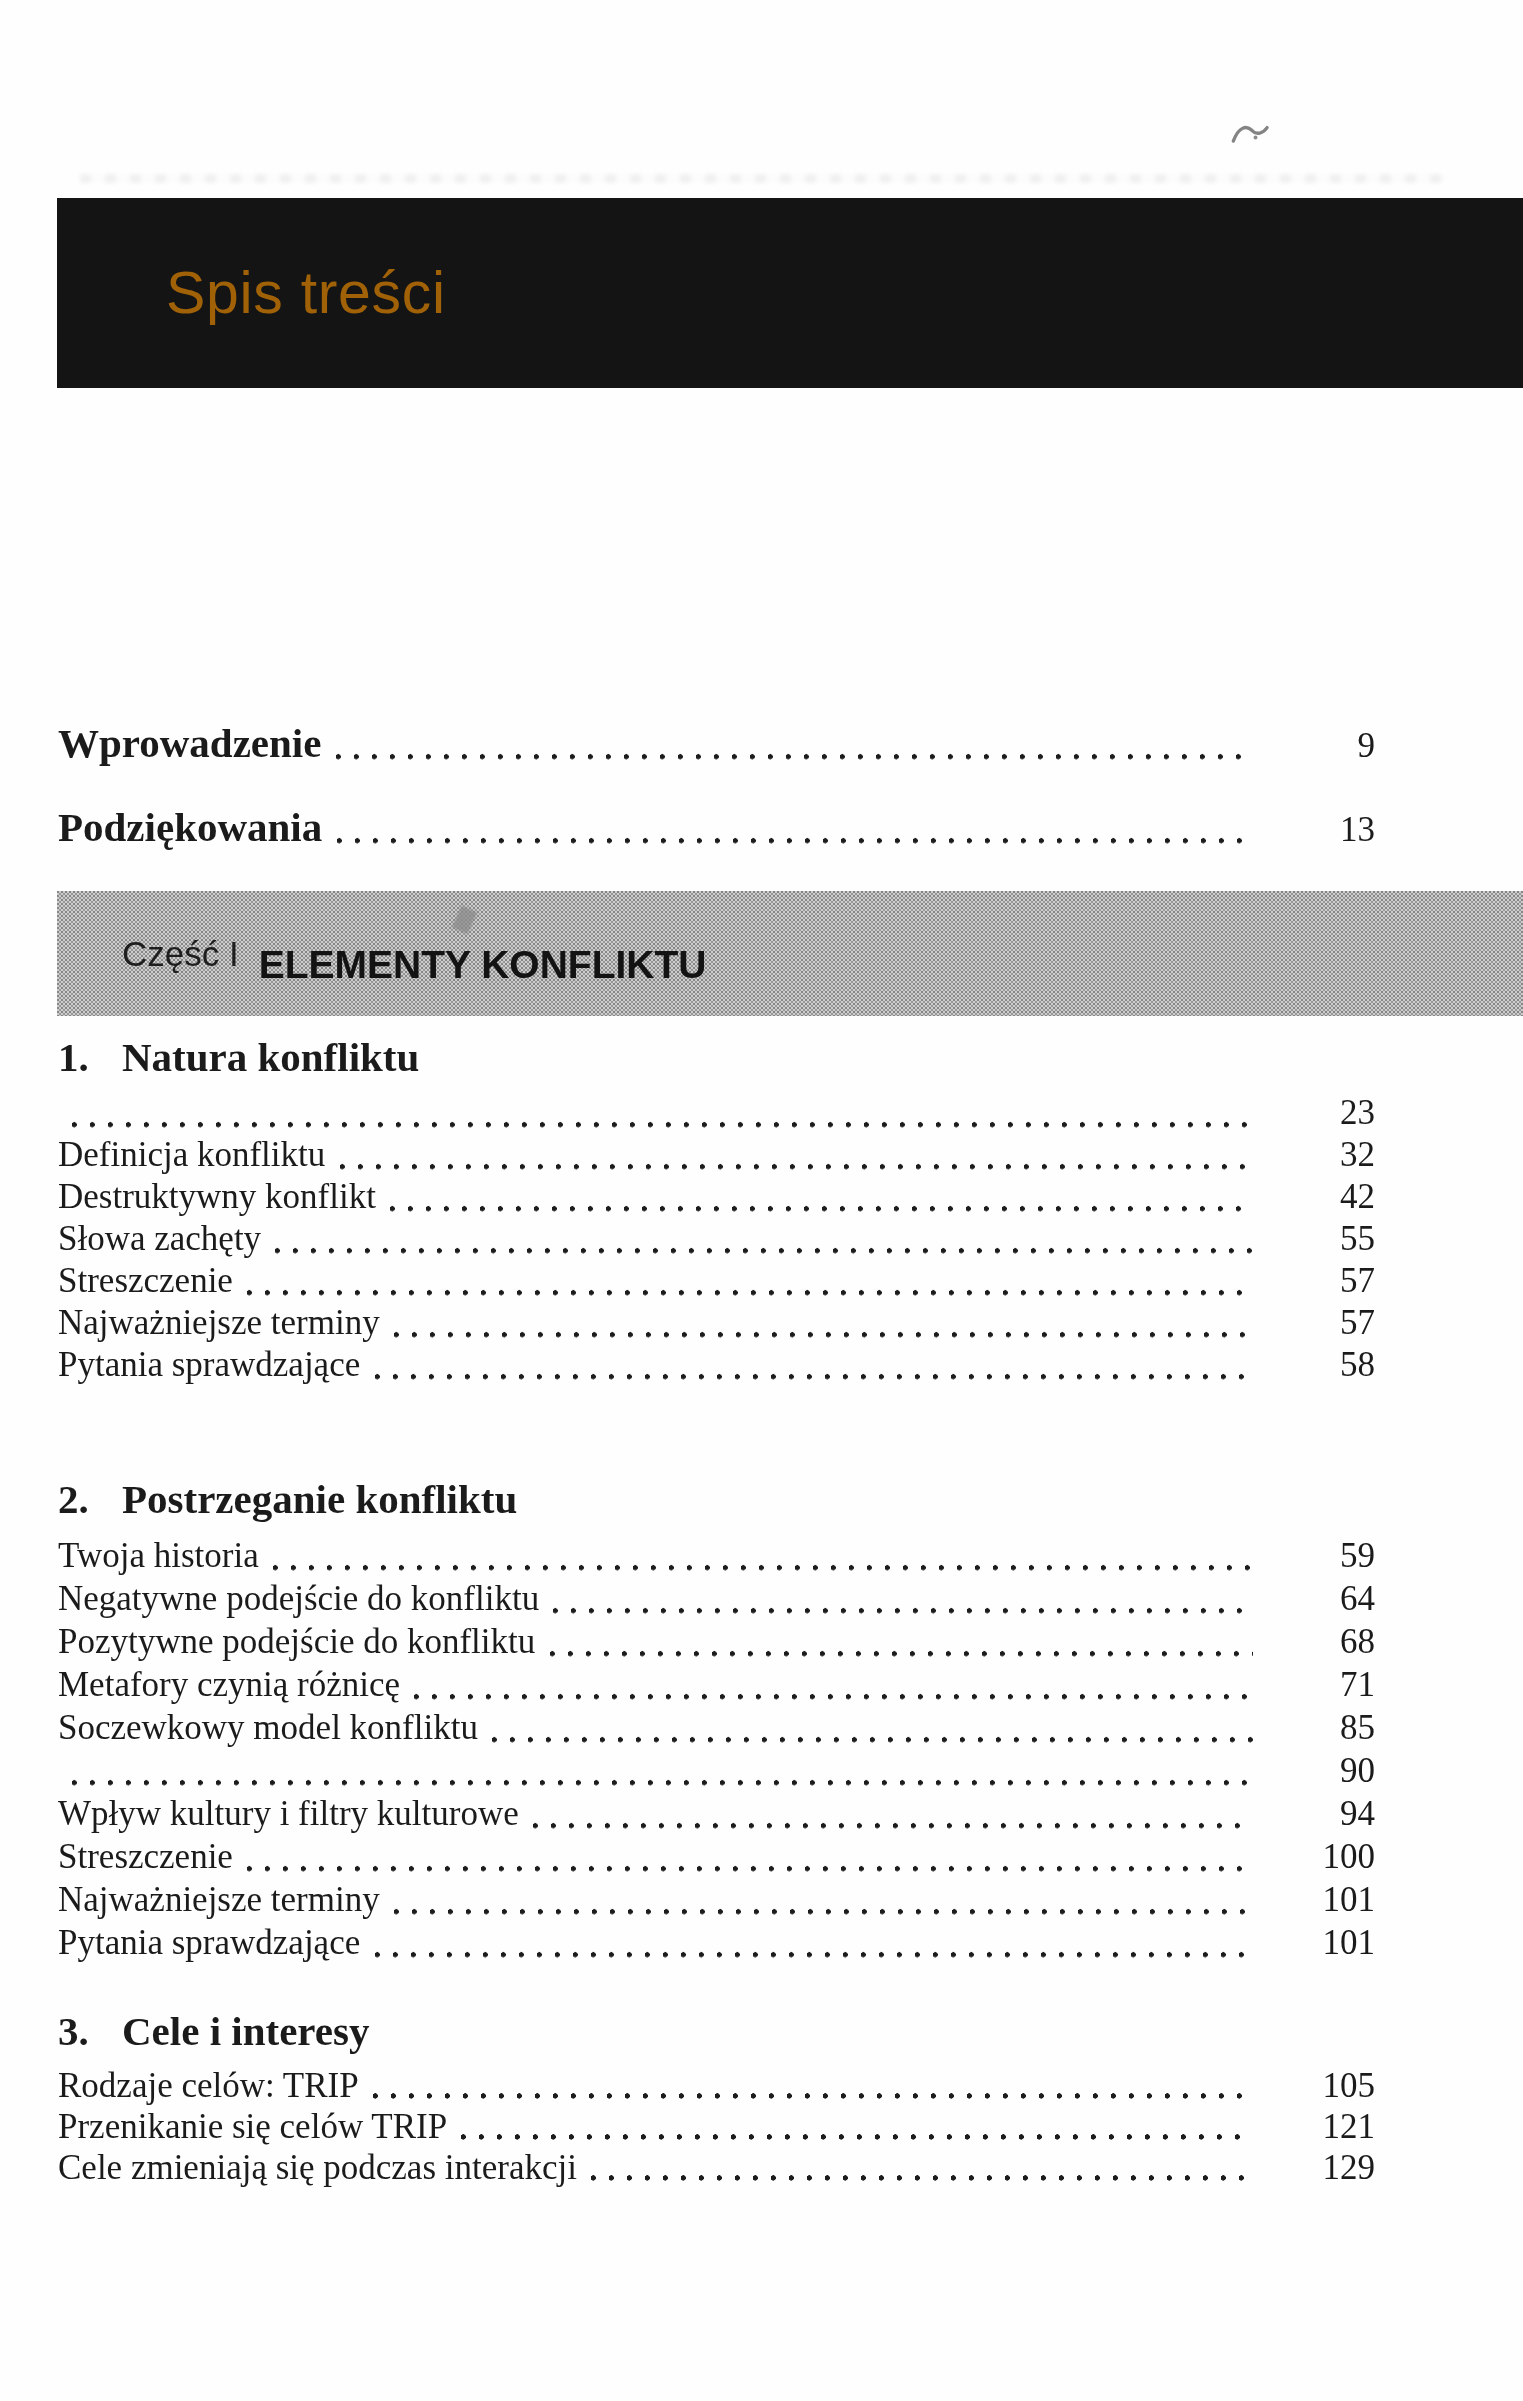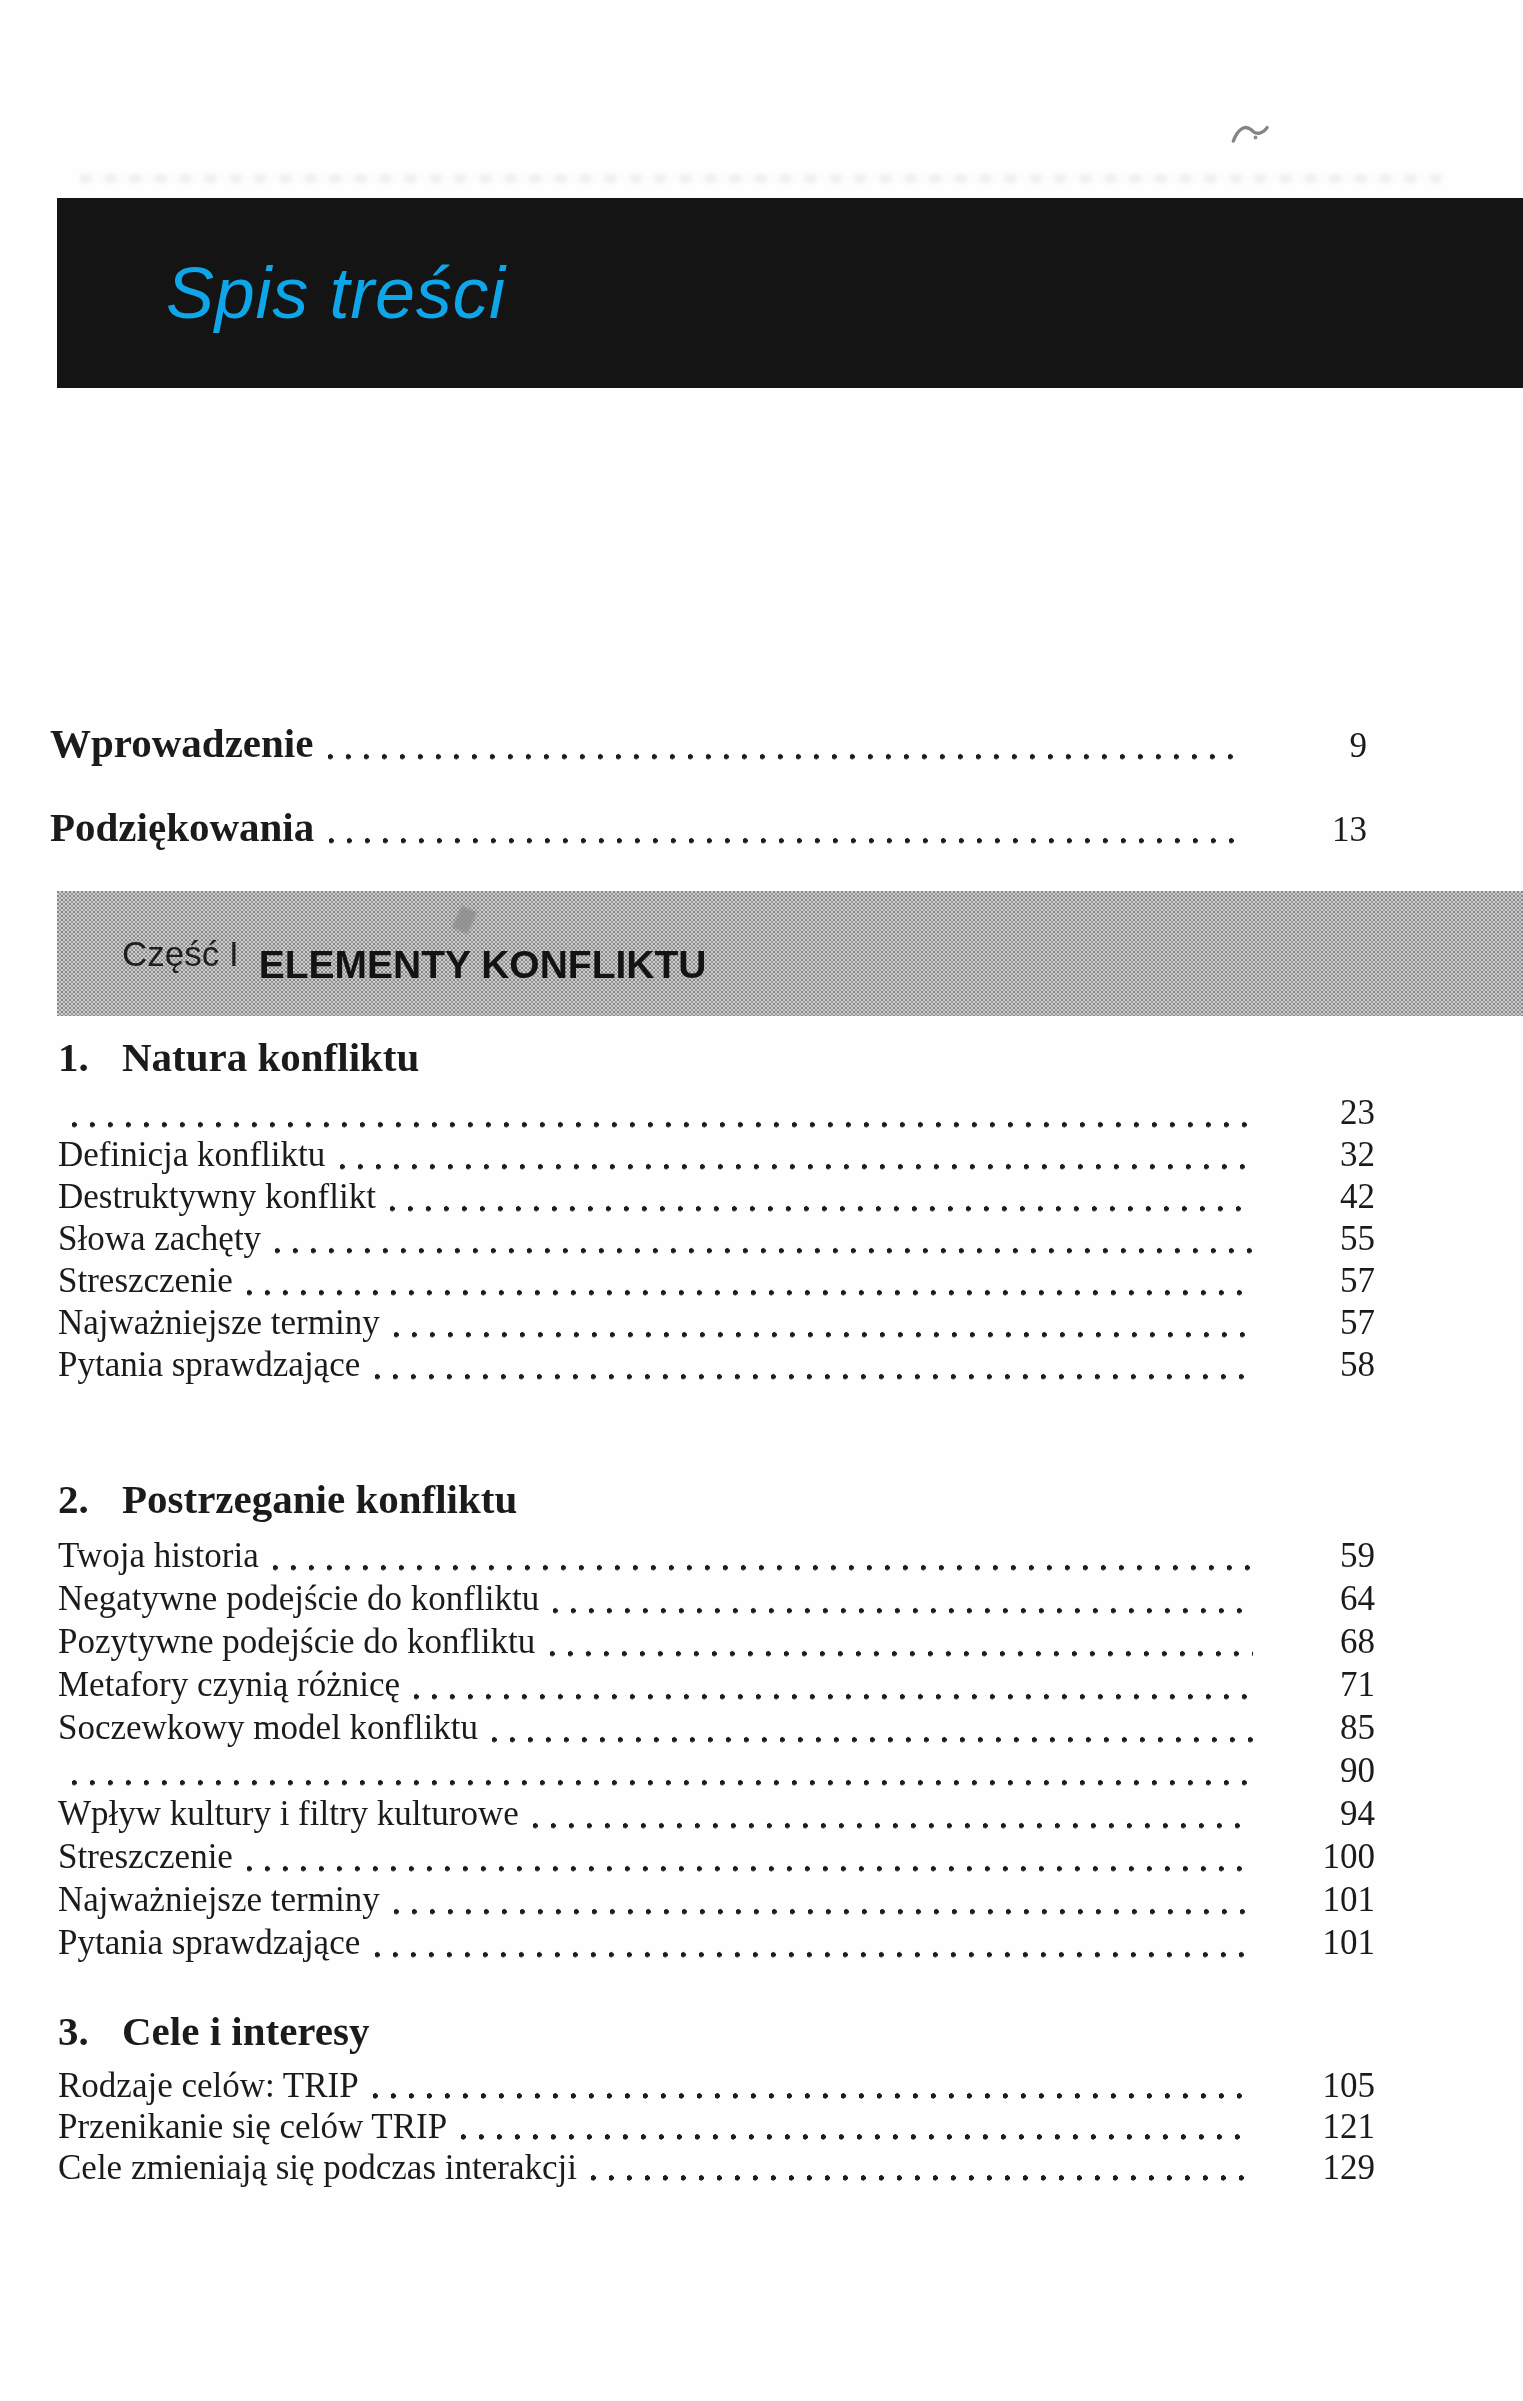--- a/index.html
+++ b/index.html
@@ -47,26 +47,25 @@
     top: 198px;
     height: 190px;
     background: #141414;
     display: flex;
     align-items: center;
     padding-left: 109px;
     box-sizing: border-box;
   }
   .band-black .title {
     font-family: "Liberation Sans", "DejaVu Sans", sans-serif;
-    font-size: 72px;
+    font-size: 59px;
     line-height: 93px;
     font-weight: 400;
     letter-spacing: 0.7px;
-    color: #0ea5e9;
-    font-style: italic;
+    color: #a16207;
   }
 
   
   .row {
     display: flex;
     align-items: baseline;
     white-space: nowrap;
   }
   .row .t { flex: 0 0 auto; }
   .row .dots {
@@ -83,21 +82,21 @@
     flex: 0 0 113px;
     width: 113px;
     text-align: right;
     font-weight: 400;
     font-size: 35px;
   }
 
   
   .front-row {
     position: absolute;
-    left: 50px;
+    left: 58px;
     width: 1317px;
     height: 48px;
     line-height: 48px;
     font-size: 41px;
     font-weight: 700;
   }
   .front-row.fm-0 { top: 719px; }
   .front-row.fm-1 { top: 803px; }
   .front-row .dots { margin-bottom: 6.6px; }
 

